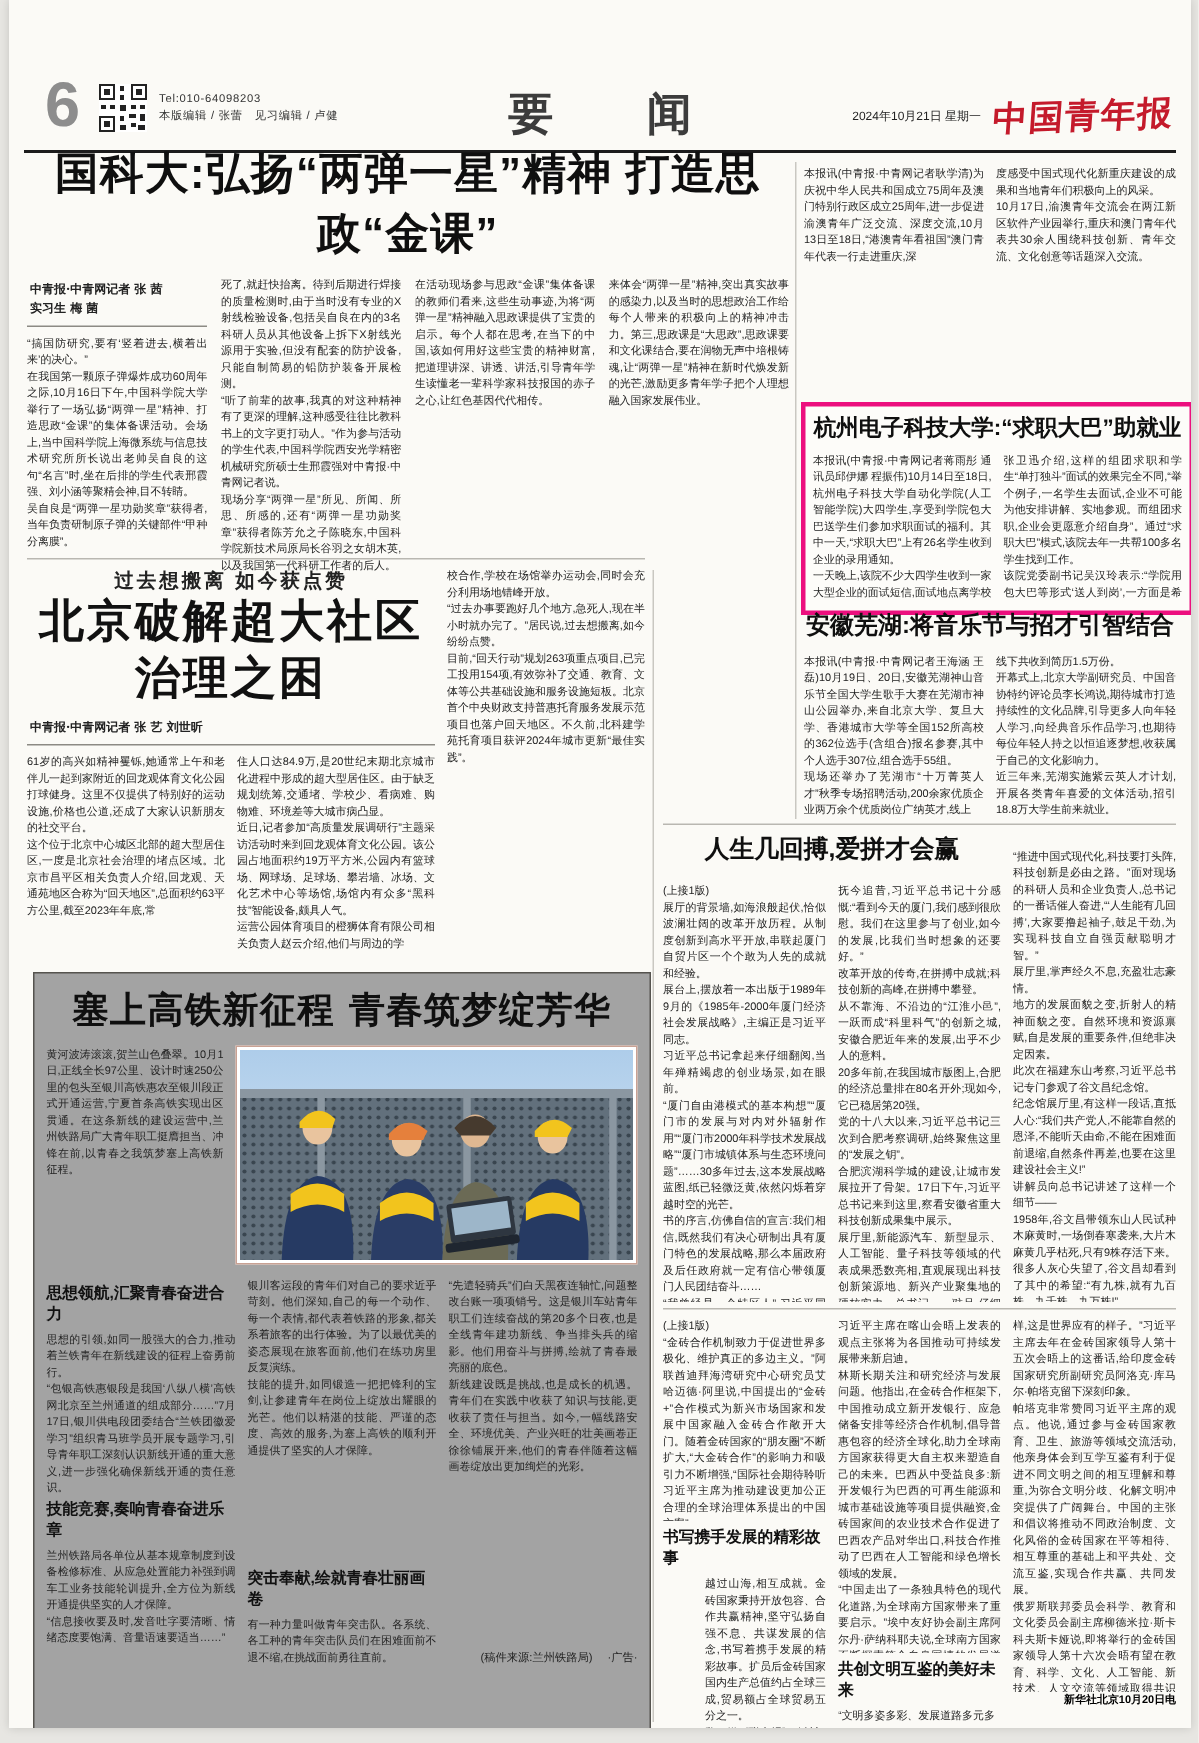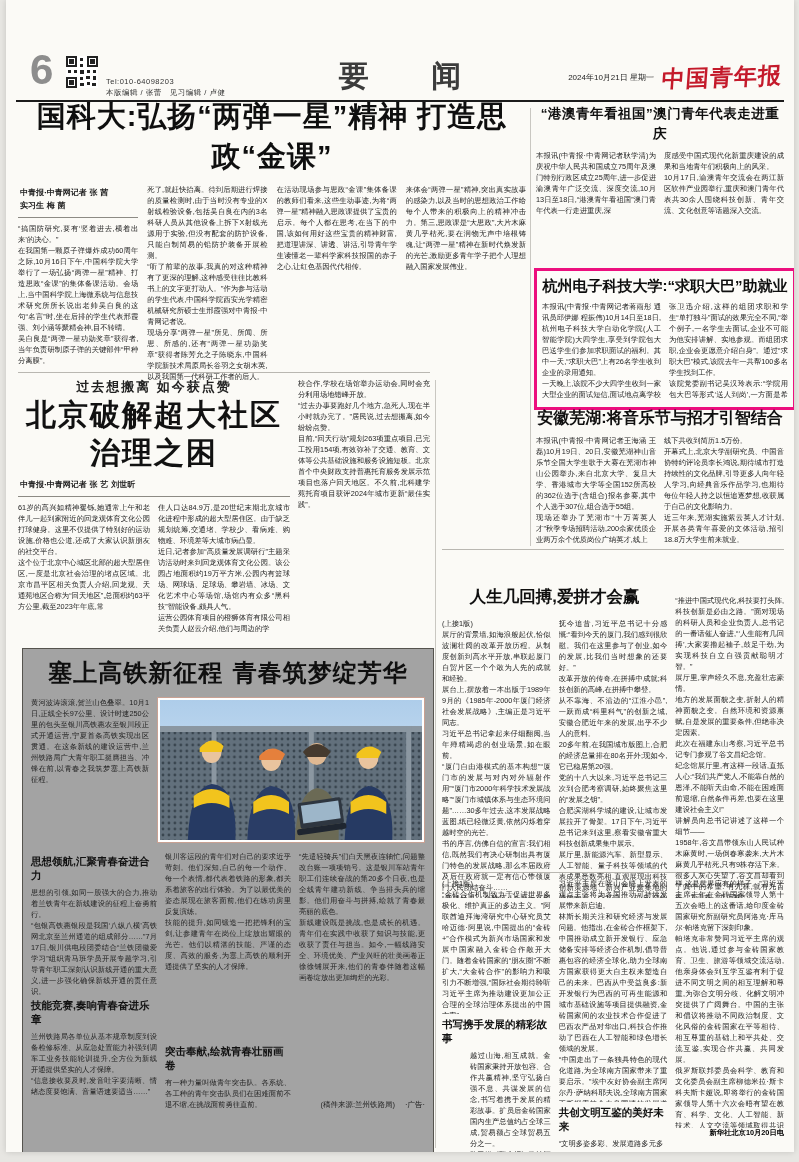--- a/index.html
+++ b/index.html
@@ -81,21 +81,21 @@
           <rect x="15" y="1" width="5" height="5"></rect>
           <rect x="1" y="15" width="5" height="5"></rect>
       </g>
       <g fill="#222">
         <rect x="2" y="2" width="3" height="3"></rect>
           <rect x="16" y="2" width="3" height="3"></rect>
           <rect x="2" y="16" width="3" height="3"></rect>
       </g>
     </svg>
   </div>
-  <div class="abs telblock" style="left:100px;top:76px;">
+  <div class="abs telblock" style="left:100px;top:60px;">
     <div>Tel:010-64098203</div>
     <div>本版编辑 / 张蕾　见习编辑 / 卢健</div>
   </div>
   <div class="abs" style="left:0;top:56px;width:788px;text-align:center;">
     <span class="section-title" style="padding-left:26px;">要 闻</span>
   </div>
   <div class="abs" style="right:12px;top:62px;display:flex;align-items:center;">
     <span class="issue-date">2024年10月21日 星期一</span>
     <span class="masthead-logo">中国青年报</span>
   </div>
@@ -116,26 +116,25 @@
           <div>实习生 梅 菌</div>
         </div>
         <div class="col" style="height:160px;">“搞国防研究,要有‘竖着进去,横着出来’的决心。”
 在我国第一颗原子弹爆炸成功60周年之际,10月16日下午,中国科学院大学举行了一场弘扬“两弹一星”精神、打造思政“金课”的集体备课活动。会场上,当中国科学院上海微系统与信息技术研究所所长说出老帅吴自良的这句“名言”时,坐在后排的学生代表邢霞强、刘小涵等聚精会神,目不转睛。
 吴自良是“两弹一星功勋奖章”获得者,当年负责研制原子弹的关键部件“甲种分离膜”。</div>
       </div>
       <div class="col">死了,就赶快抬离。待到后期进行焊接的质量检测时,由于当时没有专业的X射线检验设备,包括吴自良在内的3名科研人员从其他设备上拆下X射线光源用于实验,但没有配套的防护设备,只能自制简易的铅防护装备开展检测。
 “听了前辈的故事,我真的对这种精神有了更深的理解,这种感受往往比教科书上的文字更打动人。”作为参与活动的学生代表,中国科学院西安光学精密机械研究所硕士生邢霞强对中青报·中青网记者说。
 现场分享“两弹一星”所见、所闻、所思、所感的,还有“两弹一星功勋奖章”获得者陈芳允之子陈晓东,中国科学院新技术局原局长谷羽之女胡木英,以及我国第一代科研工作者的后人。</div>
       <div class="col">在活动现场参与思政“金课”集体备课的教师们看来,这些生动事迹,为将“两弹一星”精神融入思政课提供了宝贵的启示。每个人都在思考,在当下的中国,该如何用好这些宝贵的精神财富,把道理讲深、讲透、讲活,引导青年学生读懂老一辈科学家科技报国的赤子之心,让红色基因代代相传。</div>
-      <div class="col">来体会“两弹一星”精神,突出真实故事的感染力,以及当时的思想政治工作给每个人带来的积极向上的精神冲击力。第三,思政课是“大思政”,大片木麻黄几乎枯死,要在润物无声中培根铸魂,让“两弹一星”精神在新时代焕发新的光芒,激励更多青年学子把个人理想融入国家发展伟业。</div>
+      <div class="col">来体会“两弹一星”精神,突出真实故事的感染力,以及当时的思想政治工作给每个人带来的积极向上的精神冲击力。第三,思政课是“大思政”,思政课要和文化课结合,要在润物无声中培根铸魂,让“两弹一星”精神在新时代焕发新的光芒,激励更多青年学子把个人理想融入国家发展伟业。</div>
     </div>
   </div>
 
   <div class="abs" style="left:530px;top:104px;width:248px;height:160px;">
-    <div class="headline-md">“港澳青年看祖国”澳门青年代表走进重庆</div>
     <div class="cols" style="gap:8px;margin-top:6px;height:126px;">
       <div class="col">本报讯(中青报·中青网记者耿学清)为庆祝中华人民共和国成立75周年及澳门特别行政区成立25周年,进一步促进渝澳青年广泛交流、深度交流,10月13日至18日,“港澳青年看祖国”澳门青年代表一行走进重庆,深</div>
       <div class="col">度感受中国式现代化新重庆建设的成果和当地青年们积极向上的风采。
 10月17日,渝澳青年交流会在两江新区软件产业园举行,重庆和澳门青年代表共30余人围绕科技创新、青年交流、文化创意等话题深入交流。</div>
     </div>
   </div>
 
   <div class="abs pinkbox" style="left:528px;top:268px;width:246px;height:128px;padding:4px 5px;">
     <div class="headline-box">杭州电子科技大学:“求职大巴”助就业</div>
     <div class="cols" style="gap:8px;margin-top:4px;height:100px;">
@@ -168,21 +167,21 @@
         <div class="col">住人口达84.9万,是20世纪末期北京城市化进程中形成的超大型居住区。由于缺乏规划统筹,交通堵、学校少、看病难、购物难、环境差等大城市病凸显。
 近日,记者参加“高质量发展调研行”主题采访活动时来到回龙观体育文化公园。该公园占地面积约19万平方米,公园内有篮球场、网球场、足球场、攀岩墙、冰场、文化艺术中心等场馆,场馆内有众多“黑科技”智能设备,颇具人气。
 运营公园体育项目的橙狮体育有限公司相关负责人赵云介绍,他们与周边的学</div>
       </div>
     </div>
     <div class="col" style="grid-column:3;height:266px;">校合作,学校在场馆举办运动会,同时会充分利用场地错峰开放。
 “过去办事要跑好几个地方,急死人,现在半小时就办完了。”居民说,过去想搬离,如今纷纷点赞。
 目前,“回天行动”规划263项重点项目,已完工投用154项,有效弥补了交通、教育、文体等公共基础设施和服务设施短板。北京首个中央财政支持普惠托育服务发展示范项目也落户回天地区。不久前,北科建学苑托育项目获评2024年城市更新“最佳实践”。</div>
   </div>
 
-  <div class="abs" style="left:436px;top:584px;width:342px;height:314px;display:grid;grid-template-columns:1fr 1fr 1fr;gap:8px;grid-template-rows:26px 1fr;">
+  <div class="abs" style="left:436px;top:554px;width:342px;height:314px;display:grid;grid-template-columns:1fr 1fr 1fr;gap:8px;grid-template-rows:26px 1fr;">
     <div class="headline-sm" style="grid-column:1/3;">人生几回搏,爱拼才会赢</div>
     <div class="col" style="grid-column:3;grid-row:1/3;height:314px;">
       <span>“推进中国式现代化,科技要打头阵,科技创新是必由之路。”面对现场的科研人员和企业负责人,总书记的一番话催人奋进,“‘人生能有几回搏’,大家要撸起袖子,鼓足干劲,为实现科技自立自强贡献聪明才智。”
 展厅里,掌声经久不息,充盈壮志豪情。
 地方的发展面貌之变,折射人的精神面貌之变。自然环境和资源禀赋,自是发展的重要条件,但绝非决定因素。
 此次在福建东山考察,习近平总书记专门参观了谷文昌纪念馆。
 纪念馆展厅里,有这样一段话,直抵人心:“我们共产党人,不能靠自然的恩泽,不能听天由命,不能在困难面前退缩,自然条件再差,也要在这里建设社会主义!”
 讲解员向总书记讲述了这样一个细节——
 1958年,谷文昌带领东山人民试种木麻黄时,一场倒春寒袭来,大片木麻黄几乎枯死,只有9株存活下来。很多人灰心失望了,谷文昌却看到了其中的希望:“有九株,就有九百株、九千株、九万株!”
 亿万千百十,皆起于一。“惟其艰巨,所以伟大;惟其艰巨,更显荣光。”

